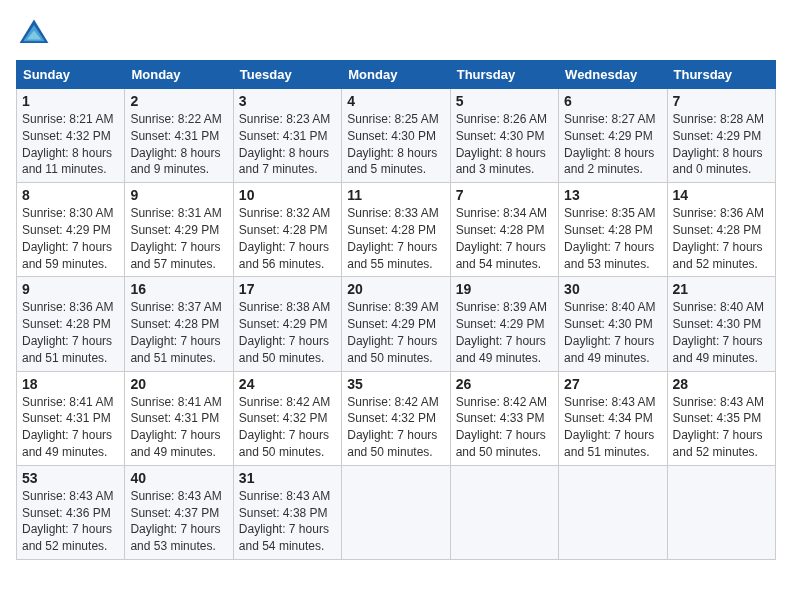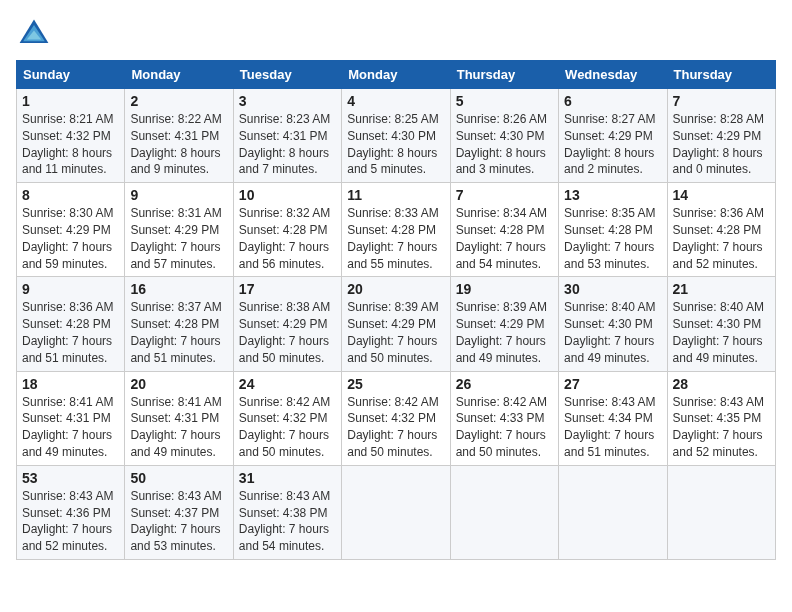--- a/index.html
+++ b/index.html
@@ -315,21 +315,21 @@
         </td>
         <td>
           <span class="day-num">24</span>
           <div class="day-info">
             Sunrise: 8:42 AM<br>
             Sunset: 4:32 PM<br>
             Daylight: 7 hours and 50 minutes.
           </div>
         </td>
         <td>
-          <span class="day-num">25</span>
+          <span class="day-num">35</span>
           <div class="day-info">
             Sunrise: 8:42 AM<br>
             Sunset: 4:32 PM<br>
             Daylight: 7 hours and 50 minutes.
           </div>
         </td>
         <td>
           <span class="day-num">26</span>
           <div class="day-info">
             Sunrise: 8:42 AM<br>
@@ -357,21 +357,21 @@
       <tr>
         <td>
           <span class="day-num">53</span>
           <div class="day-info">
             Sunrise: 8:43 AM<br>
             Sunset: 4:36 PM<br>
             Daylight: 7 hours and 52 minutes.
           </div>
         </td>
         <td>
-          <span class="day-num">50</span>
+          <span class="day-num">40</span>
           <div class="day-info">
             Sunrise: 8:43 AM<br>
             Sunset: 4:37 PM<br>
             Daylight: 7 hours and 53 minutes.
           </div>
         </td>
         <td>
           <span class="day-num">31</span>
           <div class="day-info">
             Sunrise: 8:43 AM<br>

